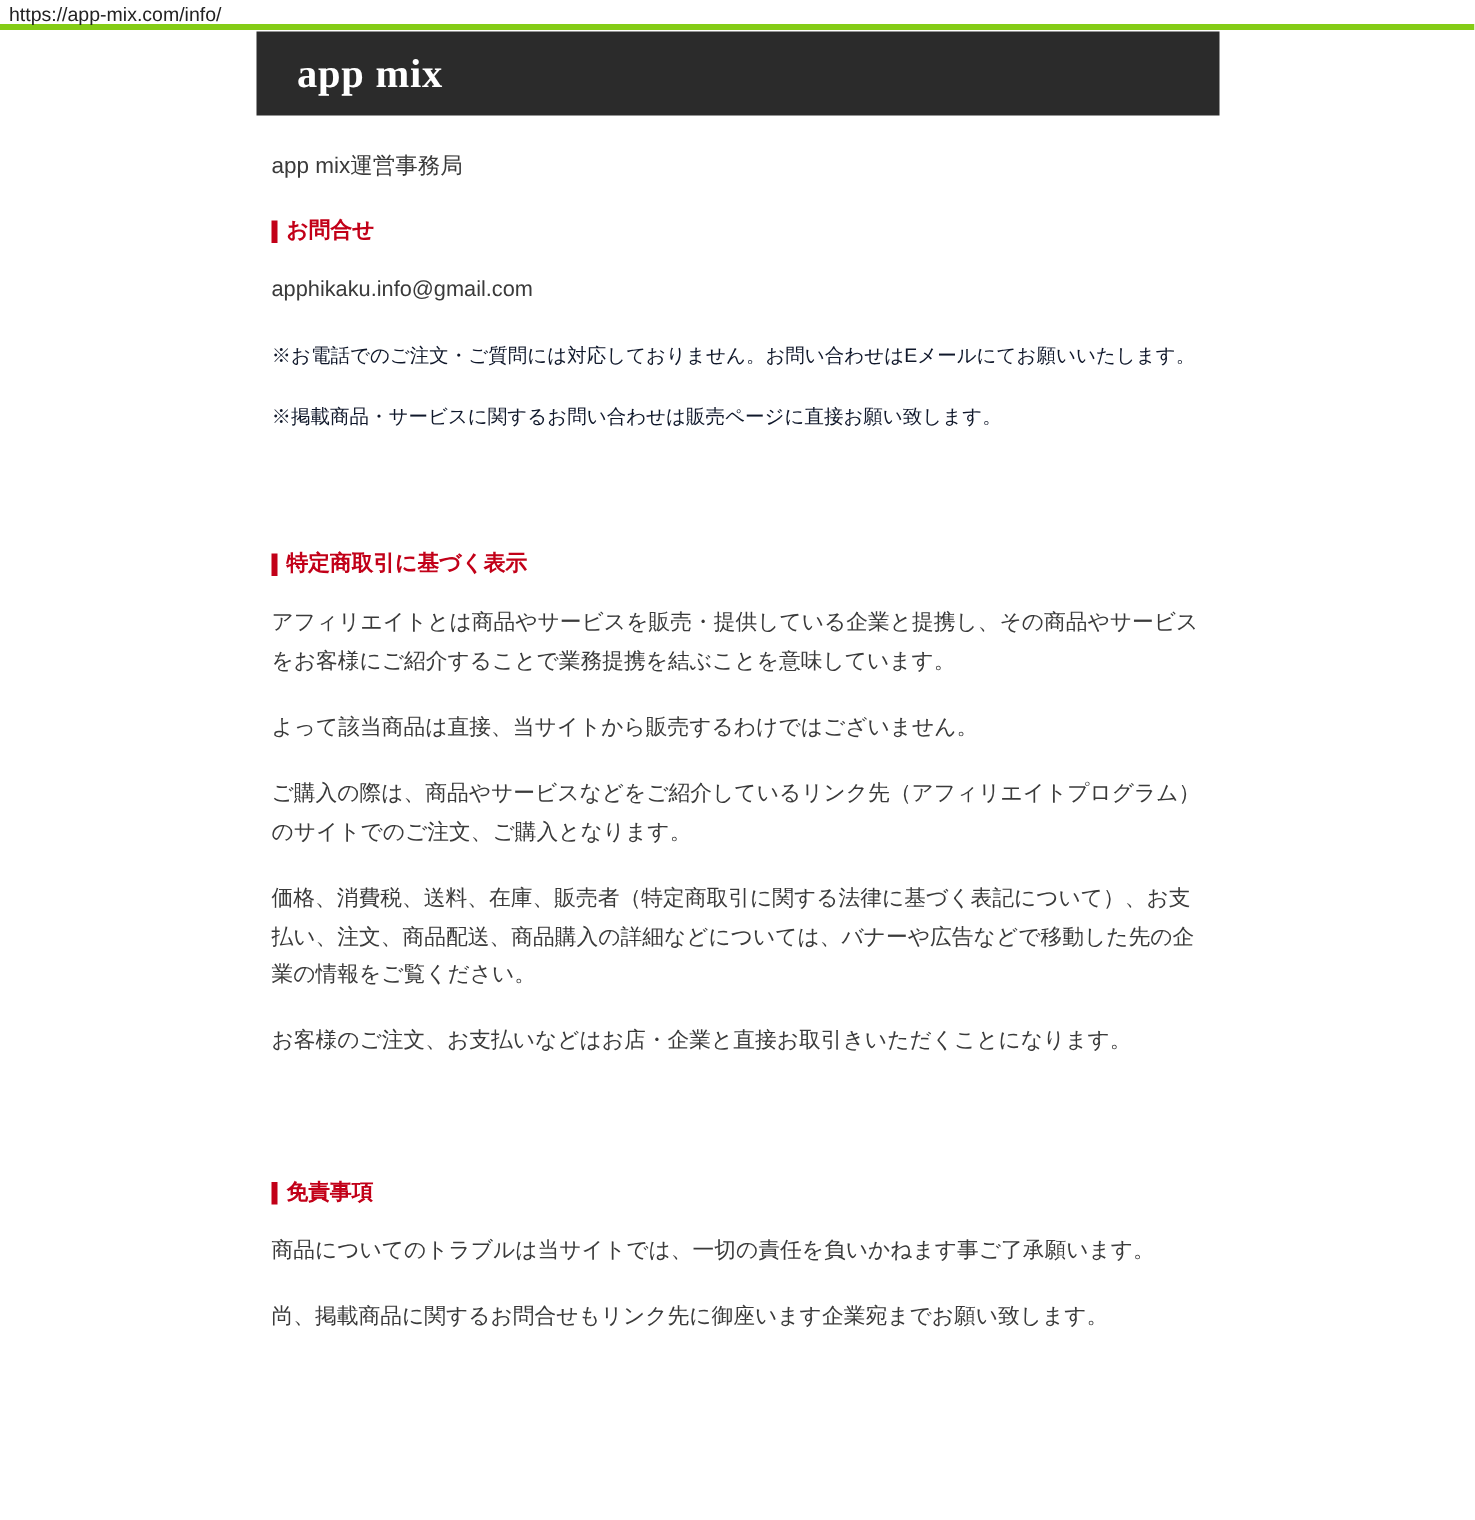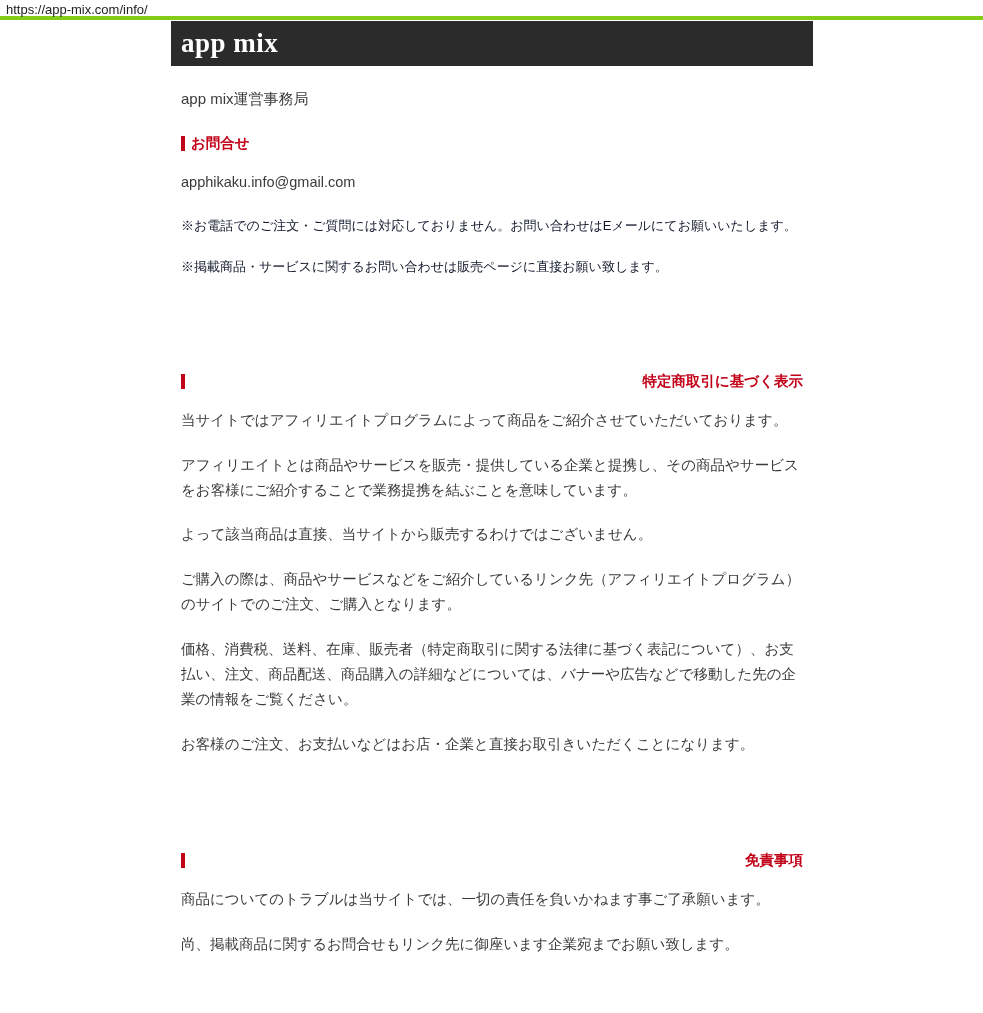--- a/index.html
+++ b/index.html
@@ -42,24 +42,24 @@
   .content-col {
     position: absolute;
     left: 171px;
     top: 0;
     width: 642px;
   }
 
   
   .site-header {
     background: #2b2b2b;
-    height: 45px;
+    height: 56px;
     display: flex;
     align-items: center;
-    padding-left: 10px;
+    padding-left: 27px;
     box-sizing: border-box;
   }
   .site-title {
     color: #ffffff;
     font-family: "Liberation Serif", serif;
     font-weight: bold;
     font-size: 27px;
     letter-spacing: 0.5px;
   }
 
@@ -87,21 +87,21 @@
   }
   .sec-head::before {
     content: "";
     position: absolute;
     left: 0;
     top: 1px;
     width: 4px;
     height: 15px;
     background: #c20018;
   }
-  .sec-head.spaced { margin-top: 58px; text-align: right; }
+  .sec-head.spaced { margin-top: 42px; }
 
   p.para {
     font-size: 14.5px;
     line-height: 1.75;
     color: #3a3a3a;
     margin: 0 0 19px 0;
   }
   p.small {
     font-size: 13px;
     line-height: 1.7;
@@ -130,21 +130,20 @@
       <p class="org-name">app mix運営事務局</p>
 
       <h2 class="sec-head">お問合せ</h2>
       <p class="para">apphikaku.info@gmail.com</p>
       <p class="small">※お電話でのご注文・ご質問には対応しておりません。お問い合わせはEメールにてお願いいたします。</p>
       <p class="small">※掲載商品・サービスに関するお問い合わせは販売ページに直接お願い致します。</p>
 
       <div class="gap-lg"></div>
 
       <h2 class="sec-head spaced">特定商取引に基づく表示</h2>
-      <p class="para">当サイトではアフィリエイトプログラムによって商品をご紹介させていただいております。</p>
       <p class="para">アフィリエイトとは商品やサービスを販売・提供している企業と提携し、その商品やサービスをお客様にご紹介することで業務提携を結ぶことを意味しています。</p>
       <p class="para">よって該当商品は直接、当サイトから販売するわけではございません。</p>
       <p class="para">ご購入の際は、商品やサービスなどをご紹介しているリンク先（アフィリエイトプログラム）のサイトでのご注文、ご購入となります。</p>
       <p class="para">価格、消費税、送料、在庫、販売者（特定商取引に関する法律に基づく表記について）、お支払い、注文、商品配送、商品購入の詳細などについては、バナーや広告などで移動した先の企業の情報をご覧ください。</p>
       <p class="para">お客様のご注文、お支払いなどはお店・企業と直接お取引きいただくことになります。</p>
 
       <div class="gap-lg"></div>
 
       <h2 class="sec-head spaced">免責事項</h2>
       <p class="para">商品についてのトラブルは当サイトでは、一切の責任を負いかねます事ご了承願います。</p>

